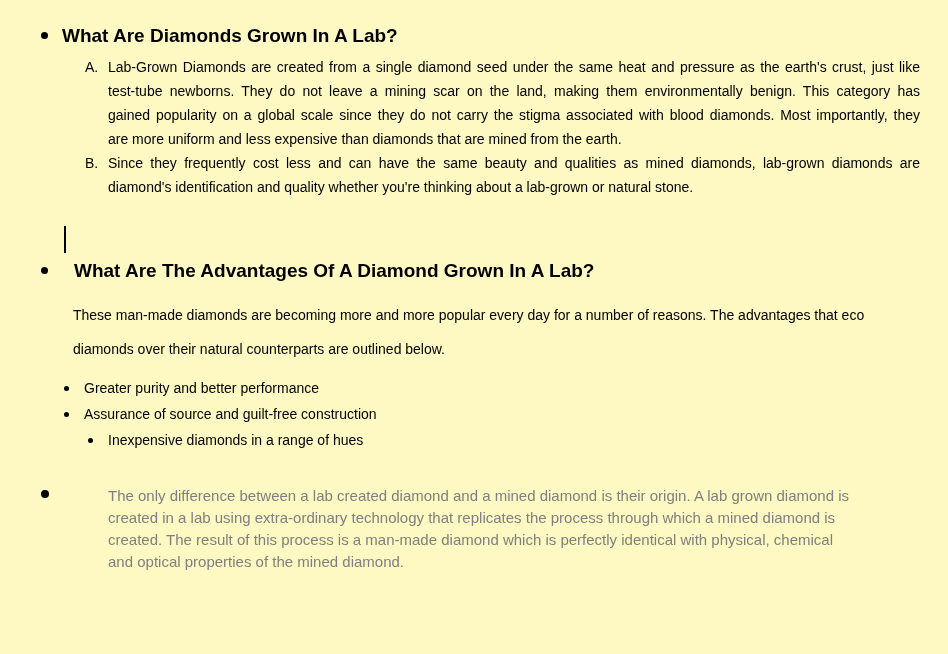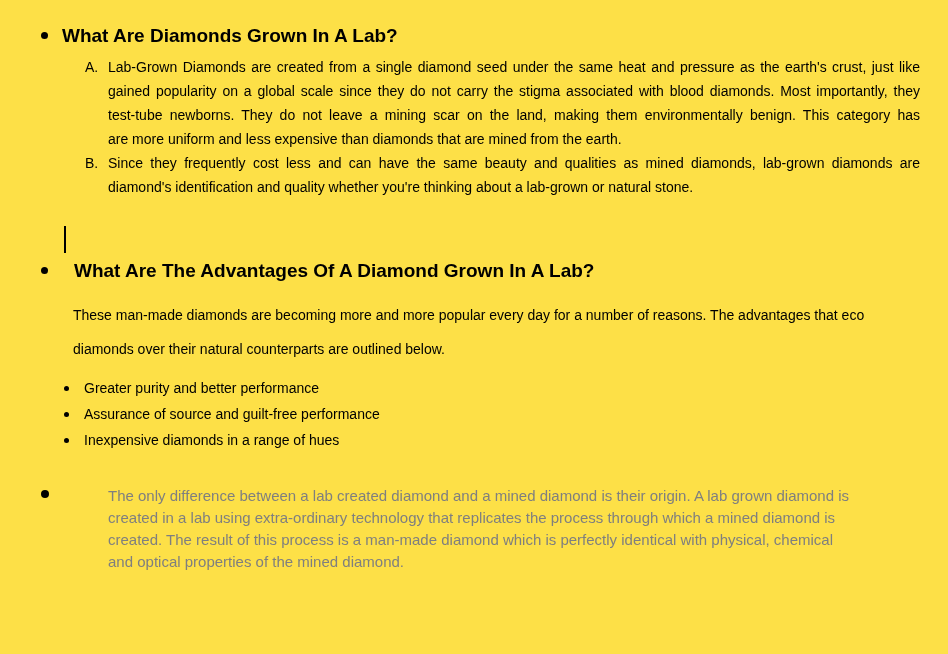--- a/index.html
+++ b/index.html
@@ -1,21 +1,21 @@
 <!DOCTYPE html>
 <html><head>
 <meta charset="utf-8">
 <style>
   * { margin:0; padding:0; box-sizing:border-box; }
   html, body { background:#ffffff; }
   .page {
     position:relative;
     width:948px;
     height:654px;
-    background:#fde047;
+    background:#fef9c3;
     font-family:"Liberation Sans", sans-serif;
     color:#000000;
     overflow:hidden;
   }
   .heading {
     position:absolute;
     left:62px;
     font-size:19px;
     font-weight:bold;
     line-height:23px;
@@ -67,21 +67,21 @@
   .adv {
     position:absolute;
     left:84px;
     height:26px;
     line-height:26px;
     font-size:14px;
     white-space:nowrap;
   }
   #adv-0 { top:375px; }
   #adv-1 { top:401px; }
-  #adv-2 { top:427px; }
+  #adv-2 { top:427px;margin-left:24px; }
   #adv-3 { top:453px; }
   .advdot {
     position:absolute;
     left:-20px;
     top:11px;
     width:5px;
     height:5px;
     border-radius:50%;
     background:#000000;
   }
@@ -100,22 +100,22 @@
 <body>
 
 <div class="page">
 
   <span class="dot" id="dot-h1"></span>
   <div class="heading" id="heading1">What Are Diamonds Grown In A Lab?</div>
 
   <div class="qa" id="qa-a">
     <span class="olabel">A.</span>
     <div class="line just">Lab-Grown Diamonds are created from a single diamond seed under the same heat and pressure as the earth's crust, just like</div>
+    <div class="line just">test-tube newborns. They do not leave a mining scar on the land, making them environmentally benign. This category has</div>
     <div class="line just">gained popularity on a global scale since they do not carry the stigma associated with blood diamonds. Most importantly, they</div>
-    <div class="line just">test-tube newborns. They do not leave a mining scar on the land, making them environmentally benign. This category has</div>
     <div class="line">are more uniform and less expensive than diamonds that are mined from the earth.</div>
   </div>
 
   <div class="qa" id="qa-b">
     <span class="olabel">B.</span>
     <div class="line just">Since they frequently cost less and can have the same beauty and qualities as mined diamonds, lab-grown diamonds are</div>
     <div class="line">diamond's identification and quality whether you're thinking about a lab-grown or natural stone.</div>
   </div>
 
   <div class="caret"></div>
@@ -127,21 +127,21 @@
     <div class="line">These man-made diamonds are becoming more and more popular every day for a number of reasons. The advantages that eco</div>
     <div class="line">diamonds over their natural counterparts are outlined below.</div>
   </div>
 
   <div class="adv" id="adv-0">
     <span class="advdot"></span>
     <span>Greater purity and better performance</span>
   </div>
   <div class="adv" id="adv-1">
     <span class="advdot"></span>
-    <span>Assurance of source and guilt-free performance</span>
+    <span>Assurance of source and guilt-free construction</span>
   </div>
   <div class="adv" id="adv-2">
     <span class="advdot"></span>
     <span>Inexpensive diamonds in a range of hues</span>
   </div>
 
   <span class="dot" id="dot-note"></span>
   <div class="note">
     <div class="line">The only difference between a lab created diamond and a mined diamond is their origin. A lab grown diamond is</div>
     <div class="line">created in a lab using extra-ordinary technology that replicates the process through which a mined diamond is</div>

